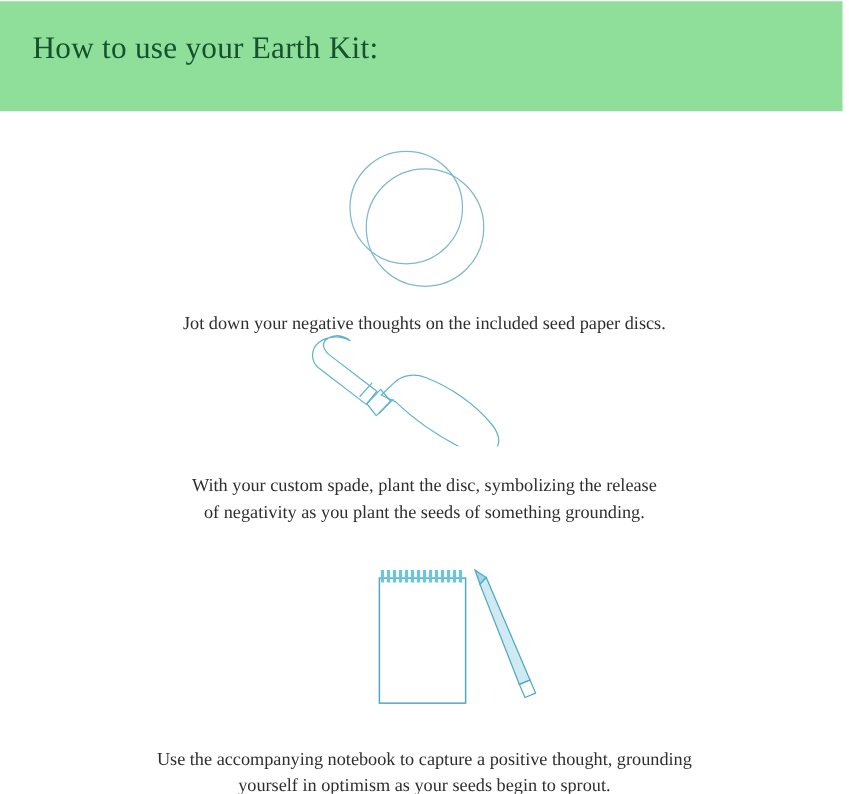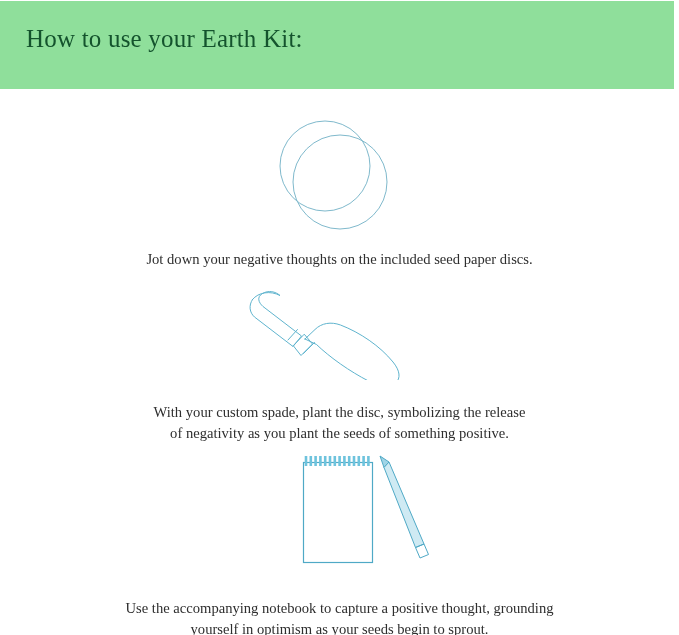--- a/index.html
+++ b/index.html
@@ -58,21 +58,21 @@
     line-height: 21px;
     color: #2e2e2e;
   }
   .step-caption .cap-line {
     display: block;
     white-space: nowrap;
   }
 
   
   #step-discs   { top: 117px; }
-  #step-spade   { top: 284px; }
+  #step-spade   { top: 261px; }
   #step-notebook{ top: 448px; }
 
   #step-discs .step-caption   { margin-top: 14px; }
   #step-spade .step-caption   { margin-top: 22px; }
   #step-notebook .step-caption{ margin-top: 30px; }
 
   svg { display: block; }
 </style>
 </head>
 <body>
@@ -125,21 +125,21 @@
                  C 350.0 87.5, 330.0 73.5, 316.5 60.5
                  L 305.0 55.0 Z"></path>
 
         <path d="M303.5 69.5 L 314.5 58.5"></path>
       </g>
     </svg>
   </div>
 
   <div class="step-caption">
     <span class="cap-line">With your custom spade, plant the disc, symbolizing the release</span>
-    <span class="cap-line">of negativity as you plant the seeds of something positive.</span>
+    <span class="cap-line">of negativity as you plant the seeds of something grounding.</span>
   </div>
 </div>
 
 <div class="step" id="step-notebook">
 
   <div class="step-art">
     <svg width="679" height="120" viewBox="0 0 679 120" aria-hidden="true">
       <g fill="none" stroke="#4FA9C6" stroke-width="1.2">
 
         <rect x="303.5" y="14.5" width="69" height="100"></rect>

